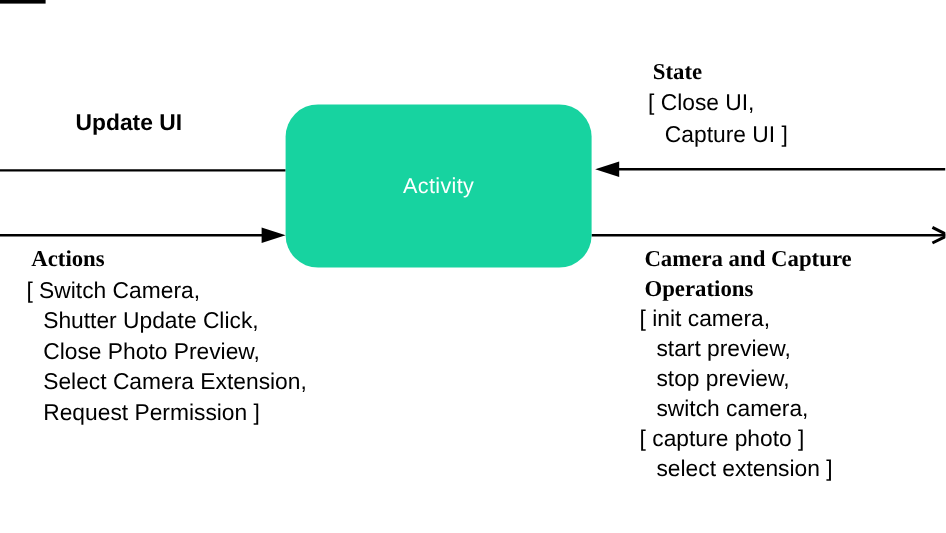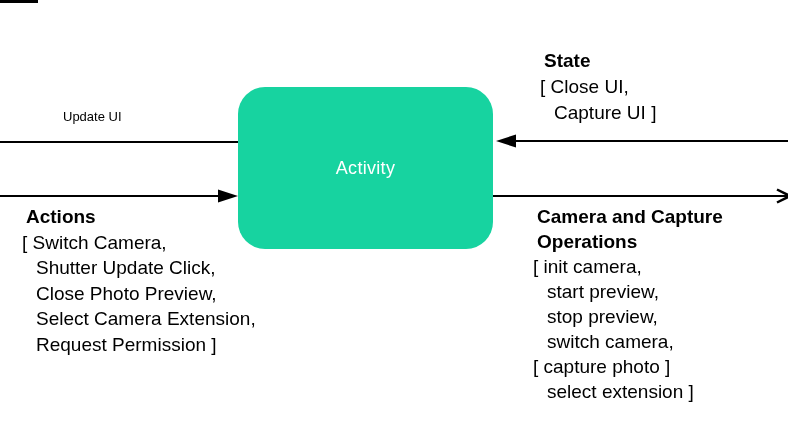--- a/index.html
+++ b/index.html
@@ -10,35 +10,35 @@
   .stage{position:relative;width:788px;height:444px;overflow:hidden;background:#fff;}
 
   
   .crop-bar{position:absolute;left:0;top:0;width:38px;height:3px;background:#000;}
 
   
   .arrows{position:absolute;left:0;top:0;width:788px;height:444px;}
 
   
   .node{
-    position:absolute;left:238px;top:87px;width:255px;height:162px;
+    position:absolute;left:238px;top:87px;width:255px;height:136px;
     background:#17d3a0;border-radius:27px;
     display:flex;align-items:center;justify-content:center;
   }
   .node span{color:#ffffff;font-size:18px;letter-spacing:.3px;}
 
   
   .update-ui-label{
-    position:absolute;left:63px;top:109px;
-    font-size:13px;font-weight:normal;white-space:nowrap;
+    position:absolute;left:63px;top:92px;
+    font-size:19px;font-weight:bold;white-space:nowrap;
   }
 
   
   .block{position:absolute;font-size:19px;white-space:nowrap;}
-  .block .hdr{font-weight:bold;margin-left:4px;white-space:normal;}
+  .block .hdr{font-weight:bold;margin-left:4px;white-space:normal;font-family:Liberation Serif, serif;}
   .block .ln.indent{padding-left:14px;}
 
   .actions-block{left:22px;top:204px;line-height:25.5px;}
   .state-block{left:540px;top:48px;line-height:26px;}
   .camera-ops-block{left:533px;top:204px;line-height:25px;}
   .camera-ops-block .hdr{max-width:212px;}
 </style>
 </head>
 <body>
 

